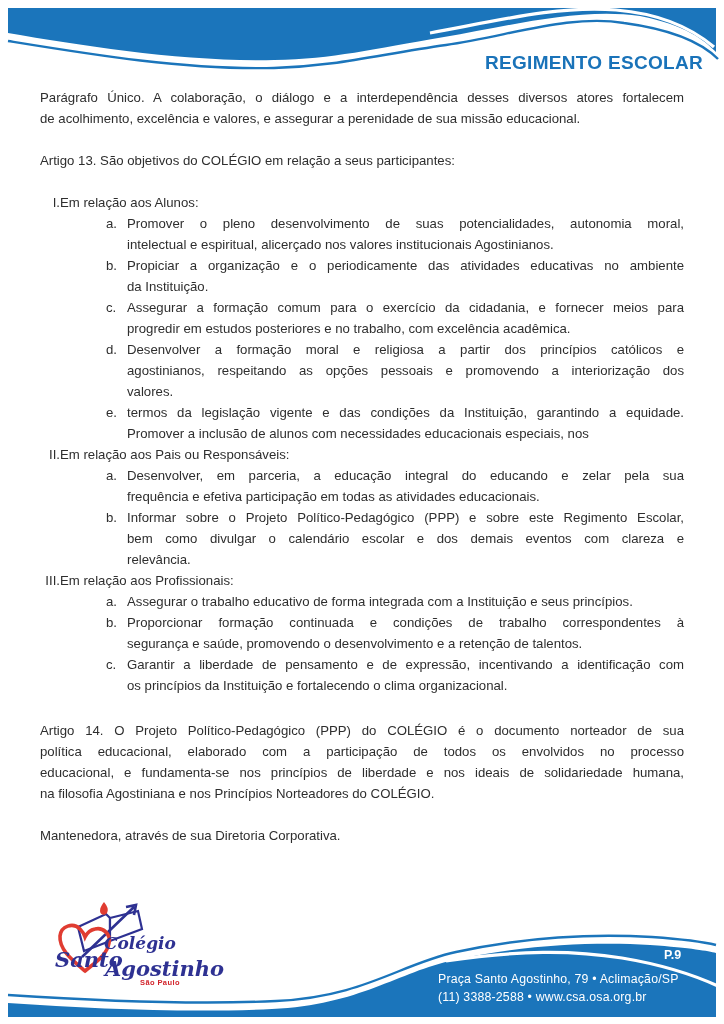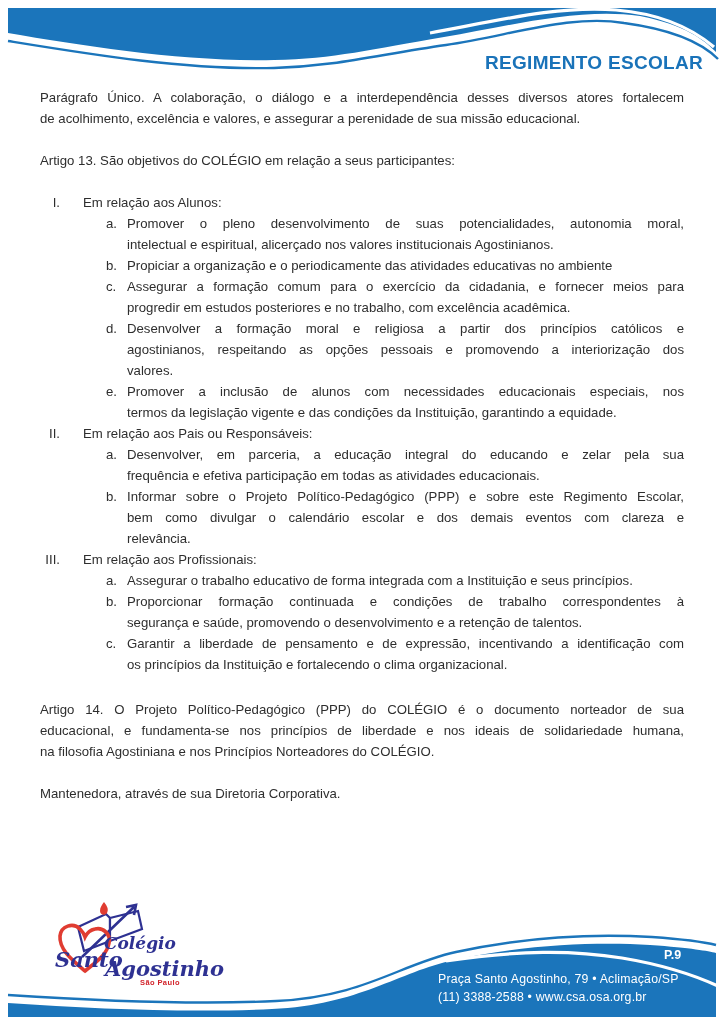--- a/index.html
+++ b/index.html
@@ -18,21 +18,21 @@
   .content {
     position:absolute; top:87px; left:40px; right:40px;
     font-size:13.2px; line-height:21px; color:#2e2e2e;
   }
   .tline { text-align:justify; text-align-last:justify; }
   .tline:last-child { text-align:left; text-align-last:left; }
   .gap { height:21px; }
   .gap-lg { height:24px; }
   .roman-row { display:flex; }
   .roman-label { flex:0 0 20px; text-align:right; }
-  .roman-heading { margin-left:23px; }
+  .roman-heading { }
   .letter-item { display:flex; padding-left:23px; margin-left:43px; }
   .letter-label { flex:0 0 21px; }
   .letter-text { flex:1; min-width:0; }
   
   .footer-wave { position:absolute; left:0; top:924px; }
   .logo-emblem { position:absolute; left:52px; top:901px; }
   .logo-script { position:absolute; color:#2e3192; font-family:"DejaVu Serif", serif; font-style:italic; font-weight:700; }
   .logo-colegio   { left:104px; top:933px; font-size:17px; }
   .logo-santo     { left:55px;  top:947px; font-size:21px; }
   .logo-agostinho { left:105px; top:956px; font-size:21px; }
@@ -79,42 +79,43 @@
       <div class="letter-label">a.</div>
       <div class="letter-text">
           <div class="tline">Promover o pleno desenvolvimento de suas potencialidades, autonomia moral,</div>
           <div class="tline">intelectual e espiritual, alicerçado nos valores institucionais Agostinianos.</div>
         </div>
     </div>
     <div class="letter-item">
       <div class="letter-label">b.</div>
       <div class="letter-text">
           <div class="tline">Propiciar a organização e o periodicamente das atividades educativas no ambiente</div>
+          <div class="tline">da Instituição.</div>
         </div>
     </div>
     <div class="letter-item">
       <div class="letter-label">c.</div>
       <div class="letter-text">
           <div class="tline">Assegurar a formação comum para o exercício da cidadania, e fornecer meios para</div>
           <div class="tline">progredir em estudos posteriores e no trabalho, com excelência acadêmica.</div>
         </div>
     </div>
     <div class="letter-item">
       <div class="letter-label">d.</div>
       <div class="letter-text">
           <div class="tline">Desenvolver a formação moral e religiosa a partir dos princípios católicos e</div>
           <div class="tline">agostinianos, respeitando as opções pessoais e promovendo a interiorização dos</div>
           <div class="tline">valores.</div>
         </div>
     </div>
     <div class="letter-item">
       <div class="letter-label">e.</div>
       <div class="letter-text">
+          <div class="tline">termos da legislação vigente e das condições da Instituição, garantindo a equidade.</div>
           <div class="tline">Promover a inclusão de alunos com necessidades educacionais especiais, nos</div>
-          <div class="tline">termos da legislação vigente e das condições da Instituição, garantindo a equidade.</div>
         </div>
     </div>
 
     <div class="roman-row">
       <div class="roman-label">II.</div>
       <div class="roman-heading">Em relação aos Pais ou Responsáveis:</div>
     </div>
     <div class="letter-item">
       <div class="letter-label">a.</div>
       <div class="letter-text">
@@ -152,20 +153,21 @@
       <div class="letter-label">c.</div>
       <div class="letter-text">
           <div class="tline">Garantir a liberdade de pensamento e de expressão, incentivando a identificação com</div>
           <div class="tline">os princípios da Instituição e fortalecendo o clima organizacional.</div>
         </div>
     </div>
 
     <div class="gap-lg"></div>
     <div>
         <div class="tline">Artigo 14. O Projeto Político-Pedagógico (PPP) do COLÉGIO é o documento norteador de sua</div>
+        <div class="tline">política educacional, elaborado com a participação de todos os envolvidos no processo</div>
         <div class="tline">educacional, e fundamenta-se nos princípios de liberdade e nos ideais de solidariedade humana,</div>
         <div class="tline">na filosofia Agostiniana e nos Princípios Norteadores do COLÉGIO.</div>
       </div>
     <div class="gap"></div>
     <div>
         <div class="tline">Mantenedora, através de sua Diretoria Corporativa.</div>
       </div>
   </div>
 
   <svg class="footer-wave" width="724" height="100" viewBox="0 0 724 100">

